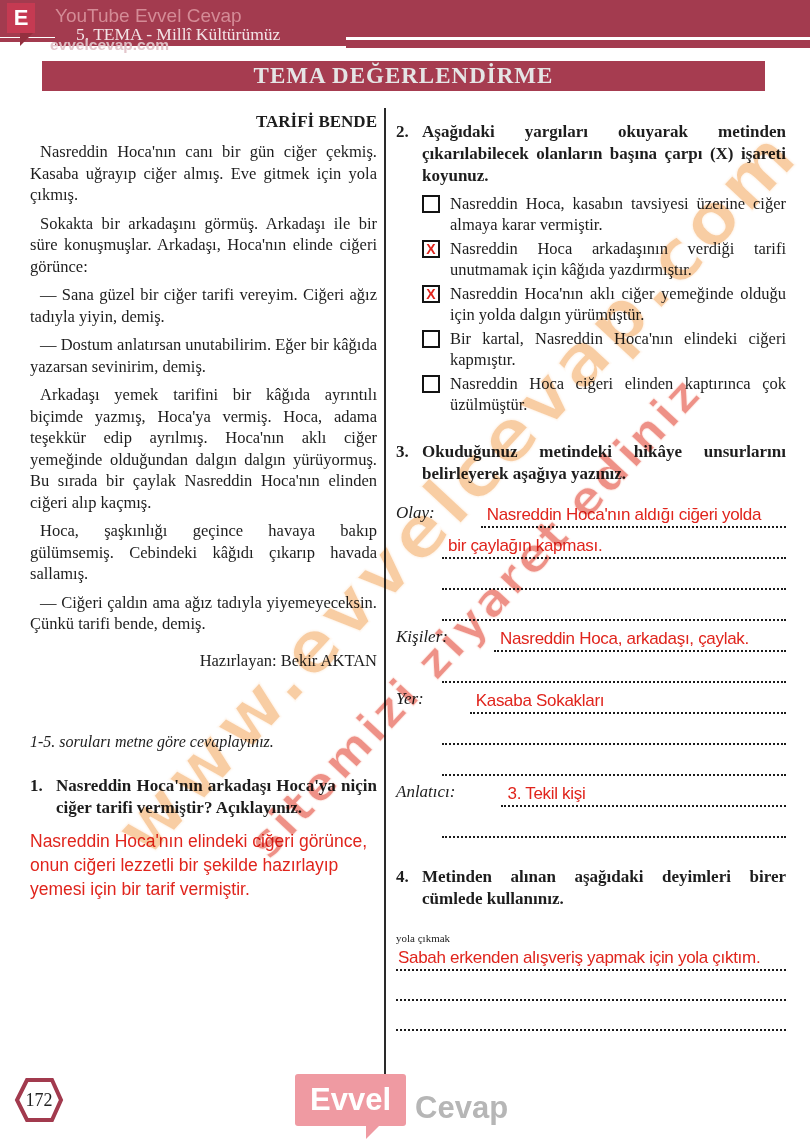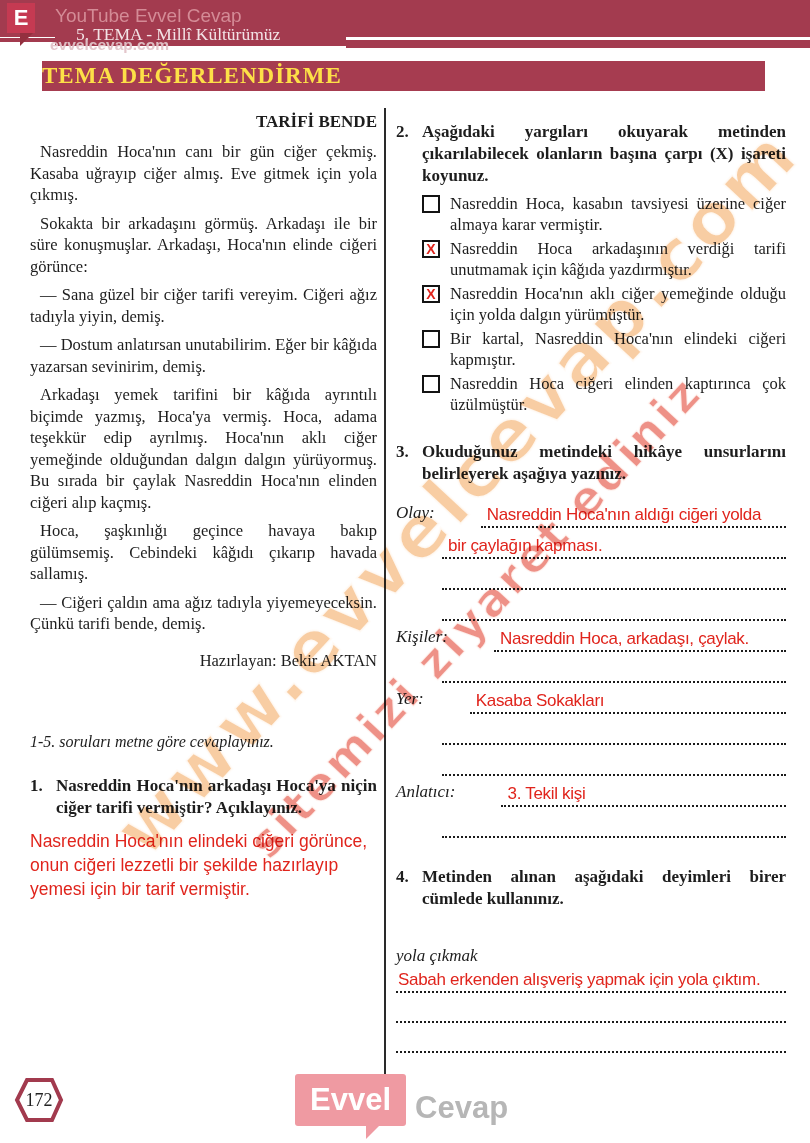--- a/index.html
+++ b/index.html
@@ -18,22 +18,22 @@
                display:flex; align-items:center; justify-content:center; z-index:3; }
   .e-tail    { position:absolute; left:20px; top:33px; width:0; height:0;
                border-top:13px solid #93303f; border-right:13px solid transparent; z-index:2; }
   .channel   { position:absolute; left:55px; top:5px; font-family:"Liberation Sans",sans-serif;
                font-size:19px; color:#d48b96; z-index:3; white-space:nowrap; }
   .theme     { position:absolute; left:76px; top:24px; font-size:17.5px; color:#f3e3e6;
                z-index:3; white-space:nowrap; }
   .site-wm   { position:absolute; left:50px; top:36px; font-family:"Liberation Sans",sans-serif;
                font-weight:bold; font-size:15.5px; color:rgba(226,195,200,0.95); z-index:4; }
   .banner    { position:absolute; left:42px; top:61px; width:723px; height:30px; background:#a63c50;
-               color:#fde047; font-weight:bold; font-size:23px; letter-spacing:1px;
-               text-align:left; line-height:30px; z-index:1; }
+               color:#e5e5e5; font-weight:bold; font-size:23px; letter-spacing:1px;
+               text-align:center; line-height:30px; z-index:1; }
   
   .divider { position:absolute; left:384px; top:108px; width:2px; height:972px; background:#2a2a2a; }
   .col-left  { position:absolute; left:30px;  top:112px; width:347px; }
   .col-right { position:absolute; left:396px; top:121px; width:390px; }
   .story-title { text-align:right; font-weight:bold; font-size:17px; margin-bottom:9px; }
   p.story { font-size:16.5px; line-height:21.5px; text-align:justify; text-indent:10px; margin-bottom:7px; }
   .byline { text-align:right; font-size:16.5px; margin-top:16px; }
   .instruction { font-style:italic; font-size:16px; margin-top:62px; }
   .q { display:flex; font-weight:bold; font-size:17px; line-height:22px; margin-top:0; }
   .qn { width:26px; flex-shrink:0; }
@@ -48,21 +48,21 @@
   .mark { color:#e0241c; font-family:"Liberation Sans",sans-serif; font-weight:bold;
           font-size:14px; line-height:1; }
   .itext { flex:1; text-align:justify; font-size:16.5px; line-height:21px; }
   
   .frows { margin-top:12px; }
   .frow { display:flex; align-items:center; height:31px;gap:40px; }
   .flabel { font-style:italic; font-size:17px; padding-right:6px; white-space:nowrap; line-height:20px; }
   .fline { flex:1; border-bottom:2px dotted #1b1b1b; position:relative; height:100%; }
   .fred { position:absolute; left:6px; bottom:1px; color:#e0241c; white-space:nowrap;
           font-family:"Liberation Sans",sans-serif; font-size:17px; letter-spacing:-0.3px; }
-  .idiom { font-size:17px; margin-top:36px;font-style:italic; }
+  .idiom { font-size:11px; margin-top:22px; }
   
   .wm { position:absolute; pointer-events:none; z-index:6; text-align:center; white-space:nowrap;
         font-family:"DejaVu Sans",sans-serif; font-weight:bold; mix-blend-mode:multiply; }
   .wm1 { left:0; top:505px; width:810px; font-size:72px; letter-spacing:5px;
          color:rgba(246,192,140,0.80); -webkit-text-stroke:2px rgba(255,252,248,0.9);
          transform:rotate(-47deg); }
   .wm2 { left:70px; top:590px; width:810px; font-size:46px; letter-spacing:3px;
          color:rgba(232,108,95,0.75); -webkit-text-stroke:1.5px rgba(255,250,248,0.85);
          transform:rotate(-47deg); }
   

